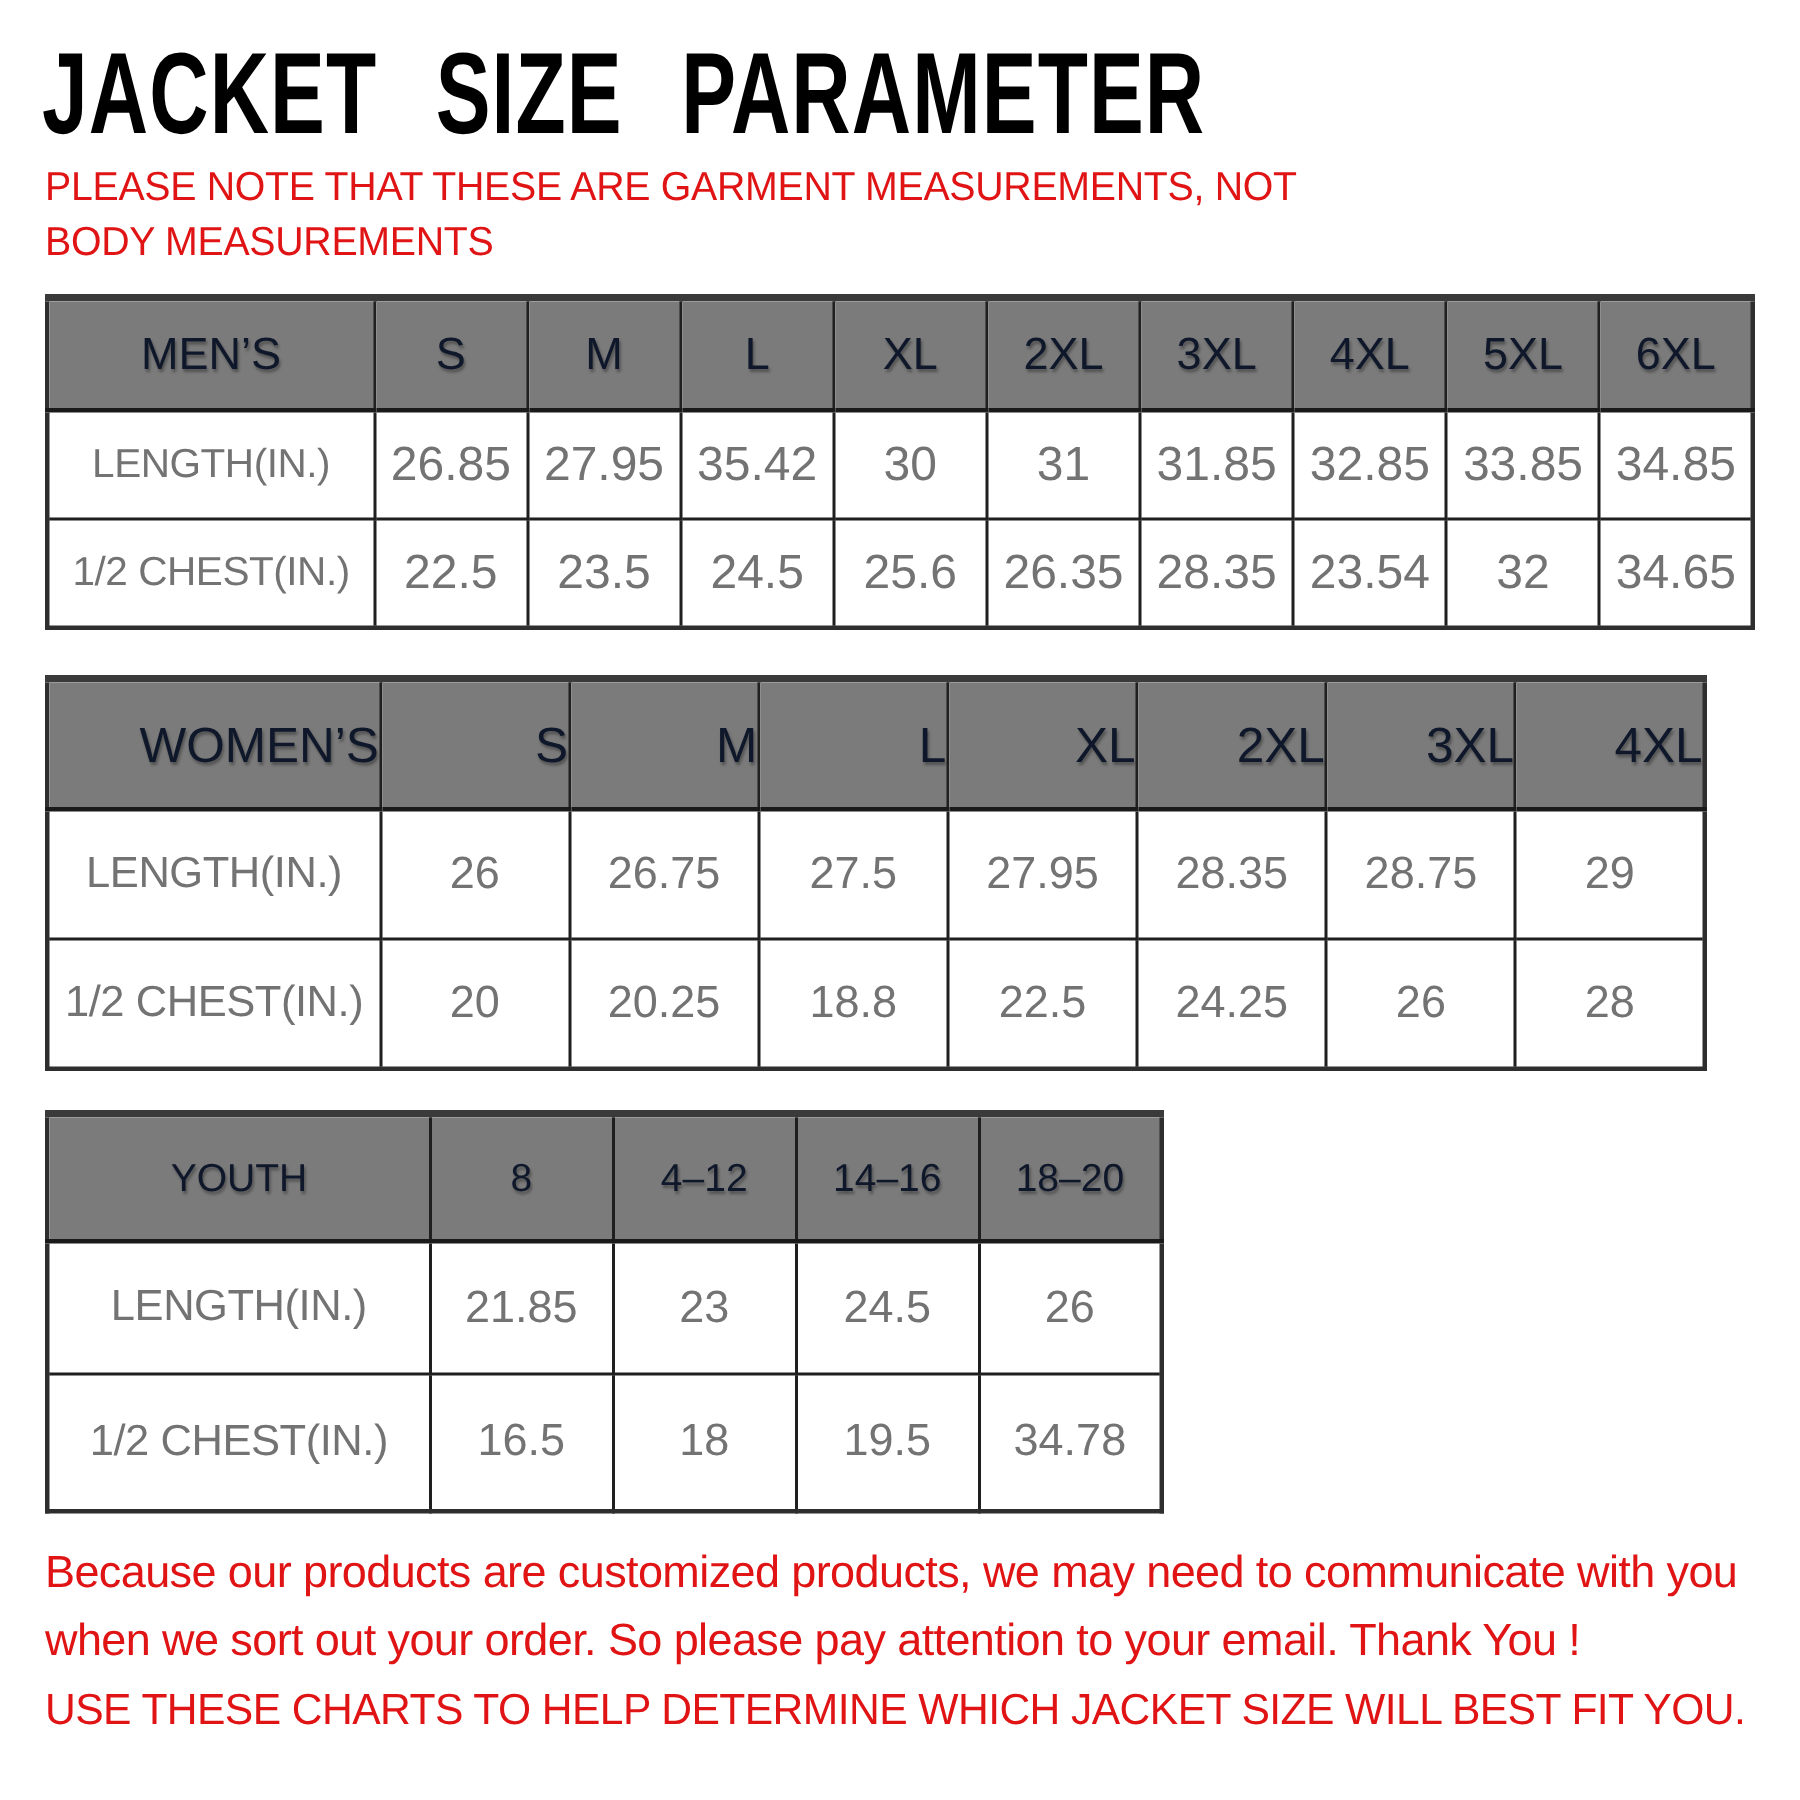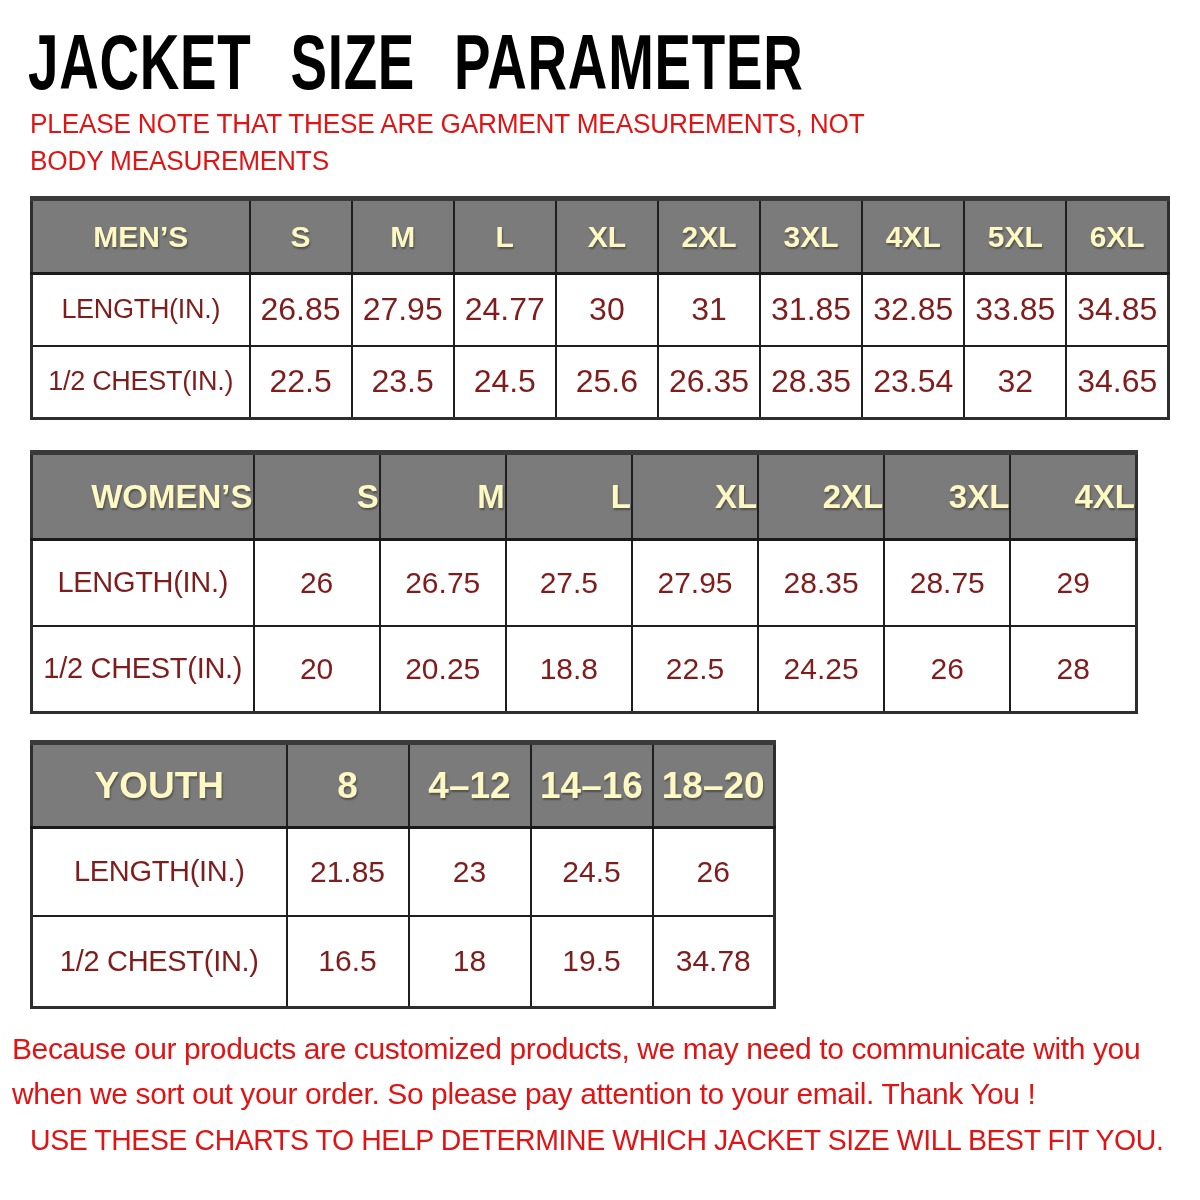--- a/index.html
+++ b/index.html
@@ -47,26 +47,26 @@
   }
   .table-wrap th, .table-wrap td {
     border:2px solid #1f1f1f;
     text-align:center;
     vertical-align:middle;
     padding:0;
     overflow:hidden;
   }
   .table-wrap th {
     background:#7b7b7b;
-    color:#fef9c3;
-    font-weight:bold;
+    color:#0f172a;
+    font-weight:normal;
     border-bottom:3px solid #1a1a1a;
     text-shadow:1px 2px 2px rgba(0,0,0,0.35);
   }
-  .table-wrap td { background:#ffffff; color:#7f1d1d; }
+  .table-wrap td { background:#ffffff; color:#737373; }
   .table-wrap td.rowlabel { font-weight:normal; letter-spacing:-0.3px; }
 
   .mens   { left:30px;  top:196px; }
   .mens table   { width:1140px; }
   .mens thead tr { height:75px; }
   .mens tbody tr.r0 { height:72px; }
   .mens tbody tr.r1 { height:73px; }
   .mens th { font-size:30px; }
   .mens td { font-size:32px; }
   .mens td.rowlabel { font-size:27px; }
@@ -78,27 +78,27 @@
   .womens tbody tr.r1 { height:87px; }
   .womens th { font-size:33px;text-align:right; }
   .womens td { font-size:30px; }
   .womens td.rowlabel { font-size:29px; }
 
   .youth  { left:30px;  top:740px; }
   .youth table  { width:746px; }
   .youth thead tr { height:85px; }
   .youth tbody tr.r0 { height:88px; }
   .youth tbody tr.r1 { height:92px; }
-  .youth th { font-size:37px; }
+  .youth th { font-size:26px; }
   .youth td { font-size:30px; }
   .youth td.rowlabel { font-size:29px; }
 
   
   .footer-1 {
-    left:12px; top:1026px;
+    left:30px; top:1026px;
     width:1155px;
     font-size:30px;
     line-height:1.5;
     letter-spacing:-0.4px;
   }
   .footer-2 {
     left:30px; top:1124px;
     width:1160px;
     font-size:29px;
     letter-spacing:-0.4px;
@@ -140,21 +140,21 @@
           <th>4XL</th>
           <th>5XL</th>
           <th>6XL</th>
         </tr>
       </thead>
       <tbody>
         <tr class="r0">
           <td class="rowlabel">LENGTH(IN.)</td>
           <td>26.85</td>
           <td>27.95</td>
-          <td>24.77</td>
+          <td>35.42</td>
           <td>30</td>
           <td>31</td>
           <td>31.85</td>
           <td>32.85</td>
           <td>33.85</td>
           <td>34.85</td>
         </tr>
         <tr class="r1">
           <td class="rowlabel">1/2 CHEST(IN.)</td>
           <td>22.5</td>

